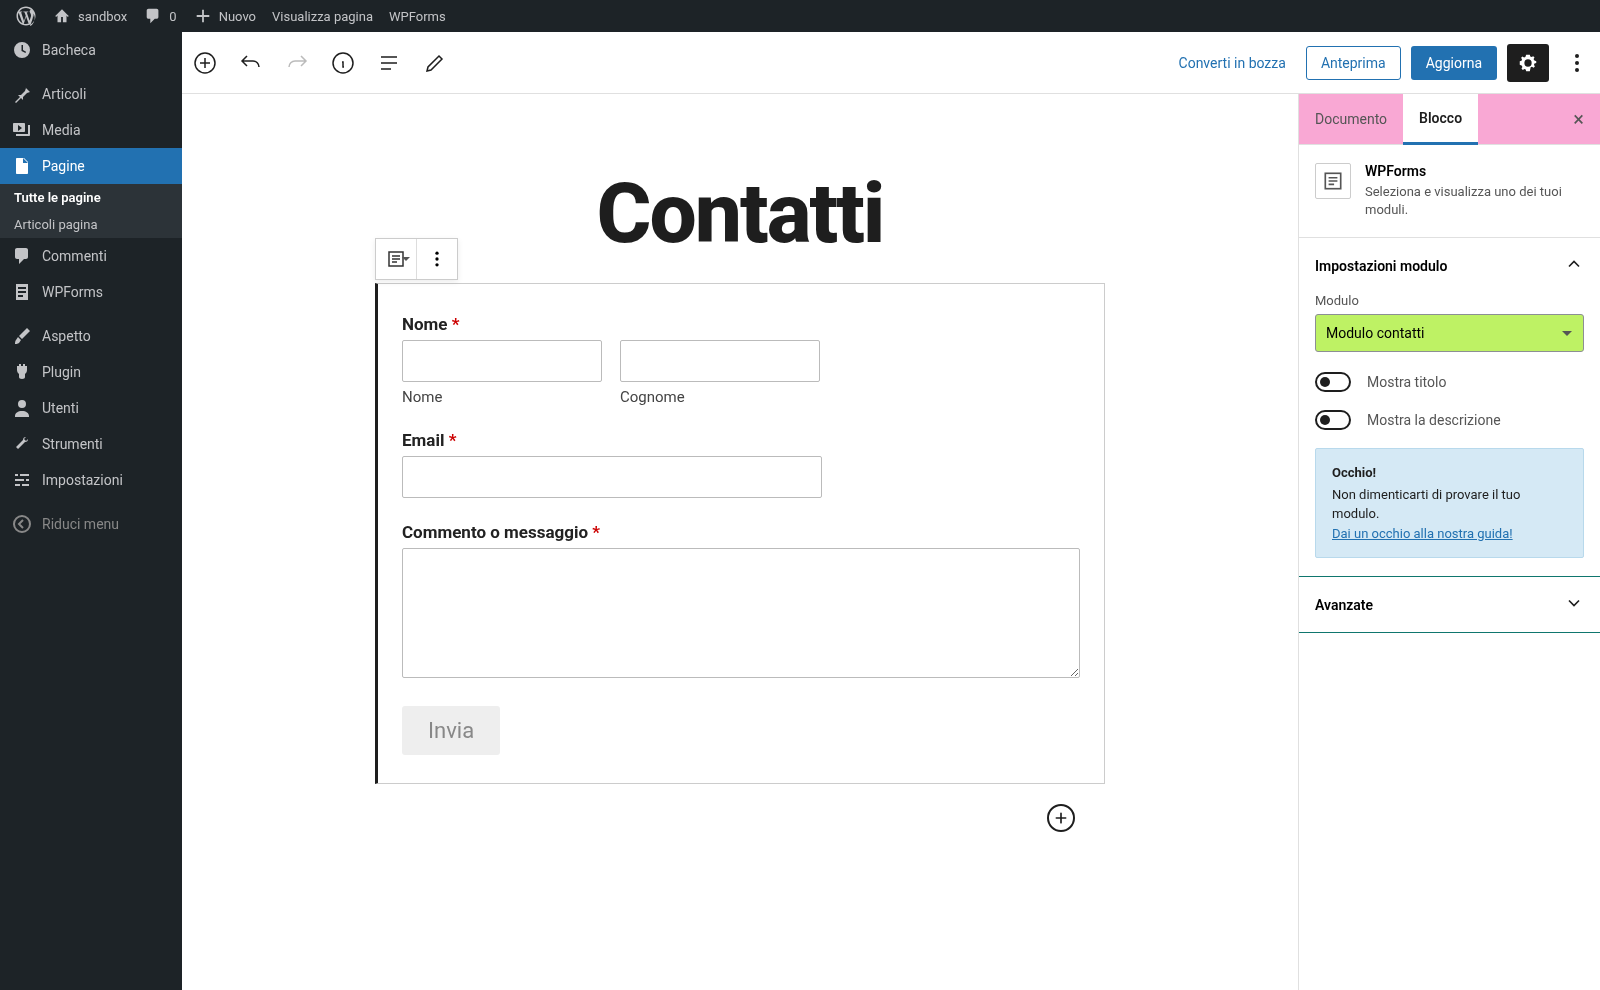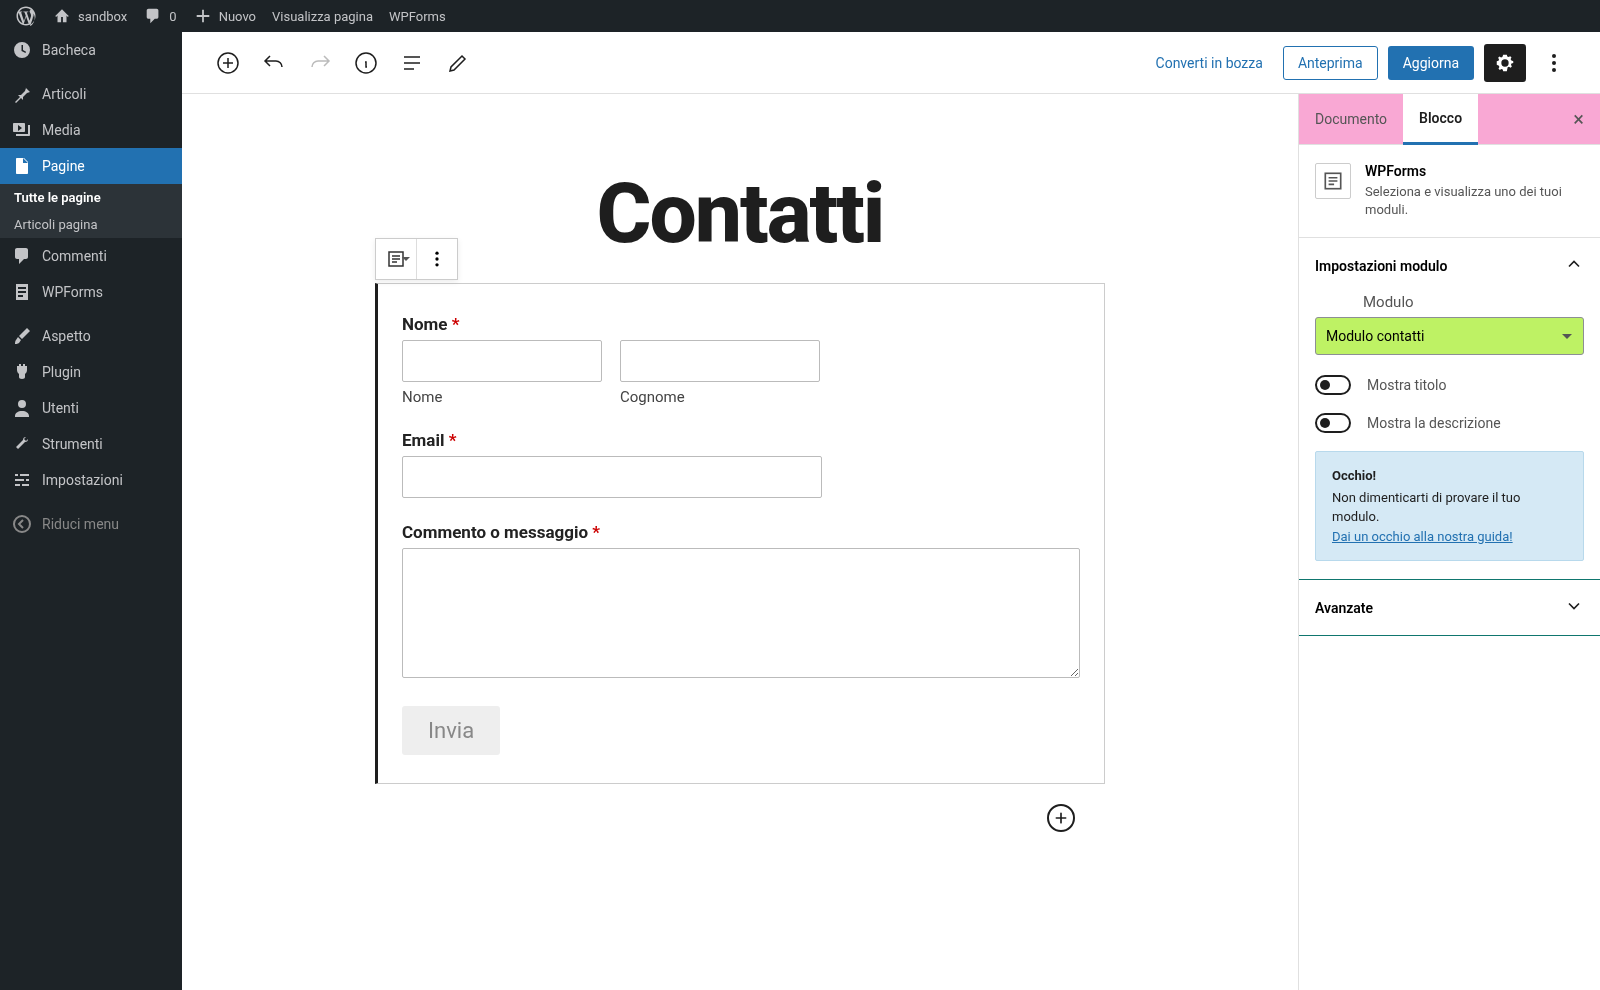--- a/index.html
+++ b/index.html
@@ -16,21 +16,21 @@
 .sidebar .menu-item.current { background: #2271b1; color: #fff; }
 .sidebar .menu-item.current::after { content: ""; position: absolute; right: -8px; top: 50%; transform: translateY(-50%); border: 8px solid transparent; border-right-color: #f0f0f1; }
 .sidebar .submenu { background: #2c3338; }
 .sidebar .submenu .sub-item { padding: 6px 12px 6px 14px; cursor: pointer; font-size: 13px; color: #c3c4c7; }
 .sidebar .submenu .sub-item.active { font-weight: 600; color: #fff; }
 .sidebar .menu-item .icon { width: 20px; height: 20px; display:flex; align-items:center; justify-content:center; }
 .sidebar .separator { height: 8px; }
 
 
 .editor { position: absolute; top: 32px; left: 182px; right: 0; bottom: 0; background: #fff; display: flex; flex-direction: column; }
-.editor-header { height: 62px; border-bottom: 1px solid #e0e0e0; display: flex; align-items: center; padding: 0 28px; justify-content: space-between; background:#fff; }
+.editor-header { height: 62px; border-bottom: 1px solid #e0e0e0; display: flex; align-items: center; padding: 0 5px; justify-content: space-between; background:#fff; }
 .editor-header .left { display: flex; align-items: center; gap: 10px; }
 .editor-header .toolbtn { width: 36px; height: 36px; display:flex; align-items:center; justify-content:center; border-radius: 2px; cursor: pointer; color: #1e1e1e; }
 .editor-header .toolbtn.disabled { color: #bbb; cursor: default; }
 .editor-header .right { display: flex; align-items: center; gap: 10px; }
 .link-btn { color: #2271b1; font-size: 14px; cursor: pointer; padding: 6px 10px; }
 .btn { padding: 8px 14px; border-radius: 3px; font-size: 14px; cursor: pointer; border: 1px solid transparent; }
 .btn-outline { border-color: #2271b1; color: #2271b1; background: #fff; }
 .btn-primary { background: #2271b1; color: #ffffff; }
 .icon-btn-dark { width: 42px; height: 38px; background: #1e1e1e; color: #fff; display:flex; align-items:center; justify-content:center; border-radius: 3px; cursor:pointer; }
 .icon-btn-plain { width: 36px; height: 36px; display:flex; align-items:center; justify-content:center; cursor:pointer; color:#1e1e1e; }
@@ -66,21 +66,21 @@
 .settings-tabs .close { margin-left:auto; padding:0 16px; cursor:pointer; color:#555; font-size:20px; }
 
 .block-card { display:flex; gap:14px; padding:18px 16px; border-bottom:1px solid #e0e0e0; }
 .block-card .icon-box { width:36px; height:36px; border:1px solid #ccc; border-radius:2px; display:flex; align-items:center; justify-content:center; flex-shrink:0; }
 .block-card .title { font-weight:600; font-size:14px; margin-bottom:4px; }
 .block-card .desc { font-size:13px; color:#555; line-height:1.4; }
 
 .panel { border-bottom:1px solid #0f766e; }
 .panel-header { display:flex; justify-content:space-between; align-items:center; padding:16px; cursor:pointer; font-weight:600; }
 .panel-body { padding: 0 16px 18px; }
-.panel-body label { font-size:15px; color:#555; display:block; margin-bottom:6px;margin-left:48px; }
+.panel-body label { font-size:13px; color:#555; display:block; margin-bottom:6px; }
 .select { width:100%; height:38px; border:1px solid #8c8f94; border-radius:3px; padding:0 10px; font-size:14px; background:#bef264; appearance:none; position:relative; }
 .select-wrap { position:relative; margin-bottom:20px; }
 .select-wrap::after { content:""; position:absolute; right:12px; top:50%; transform:translateY(-50%); border:5px solid transparent; border-top-color:#555; margin-top:3px; pointer-events:none; }
 
 .toggle-row { display:flex; align-items:center; gap:16px; margin-bottom:18px;text-align:right; }
 .toggle { width:36px; height:20px; border:2px solid #1e1e1e; border-radius:12px; position:relative; cursor:pointer; background:#fff; }
 .toggle::after { content:""; position:absolute; width:10px; height:10px; background:#1e1e1e; border-radius:50%; top:3px; left:3px; }
 .toggle-label { color:#555; font-size:14px; }
 
 .notice { background:#d5e9f5; border:1px solid #b8d9ec; padding:14px 16px; border-radius:2px; font-size:13px; line-height:1.5; color:#1e1e1e; }

